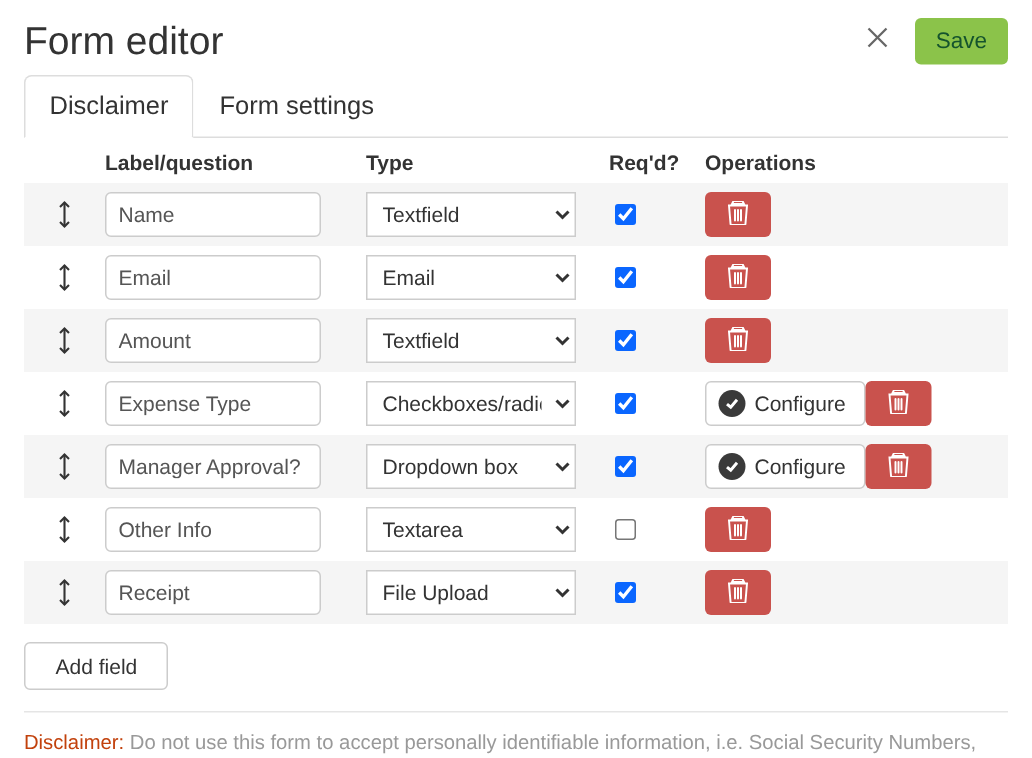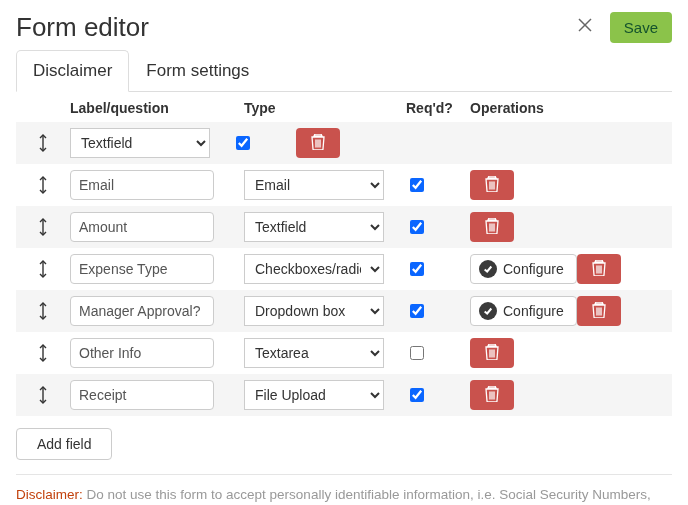--- a/index.html
+++ b/index.html
@@ -212,20 +212,21 @@
 
   <div id="rows">
       <div class="row alt">
         <div class="drag-handle">
           <svg viewBox="0 0 12 20">
             <line x1="6" y1="2" x2="6" y2="18" stroke="#333" stroke-width="1.4"></line>
             <polyline points="3,5 6,2 9,5" fill="none" stroke="#333" stroke-width="1.4"></polyline>
             <polyline points="3,15 6,18 9,15" fill="none" stroke="#333" stroke-width="1.4"></polyline>
           </svg>
         </div>
+        <div class="label-cell"><input type="text" class="text-input" value="Name" style=""></div>
         <div class="type-cell"><select class="type-select"><option value="Textfield">Textfield</option><option value="Email">Email</option><option value="Textarea">Textarea</option><option value="Checkboxes/radios">Checkboxes/radios</option><option value="Dropdown box">Dropdown box</option><option value="File Upload">File Upload</option></select></div>
         <div class="reqd-cell">
           <input type="checkbox" class="reqd-checkbox" checked="" style="">
         </div>
         <div class="ops-cell">
           <button class="delete-btn">
             <span><svg viewBox="0 0 14 16">
                 <path d="M1 3h12l-1 12a1 1 0 0 1-1 1H3a1 1 0 0 1-1-1L1 3zm3-3h6l1 2H3l1-2zM5 6v7M7 6v7M9 6v7" stroke="#fff" stroke-width="1.3" fill="none" stroke-linecap="round"></path>
               </svg></span>
           </button>

